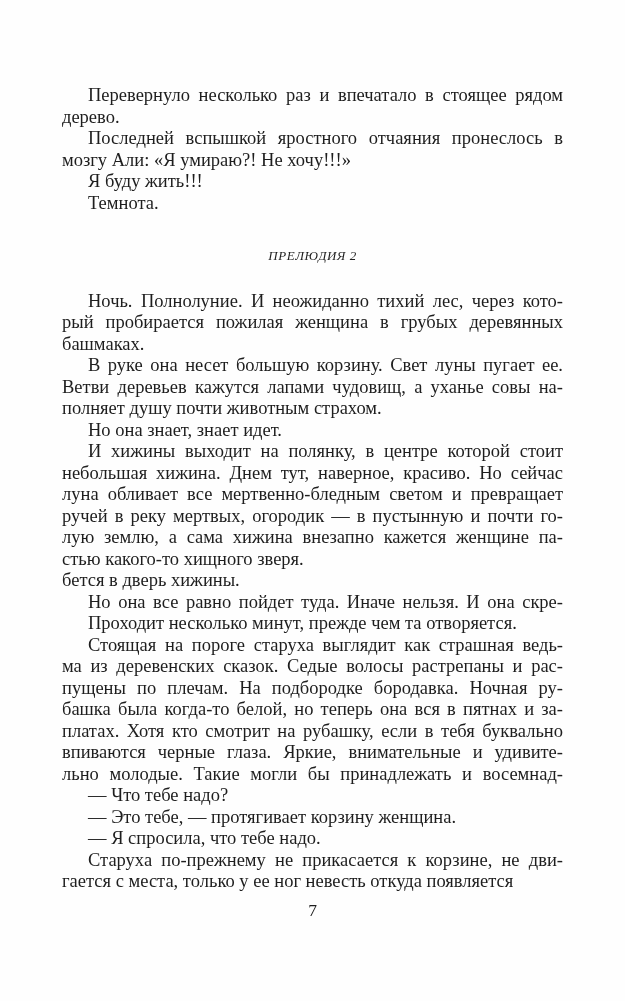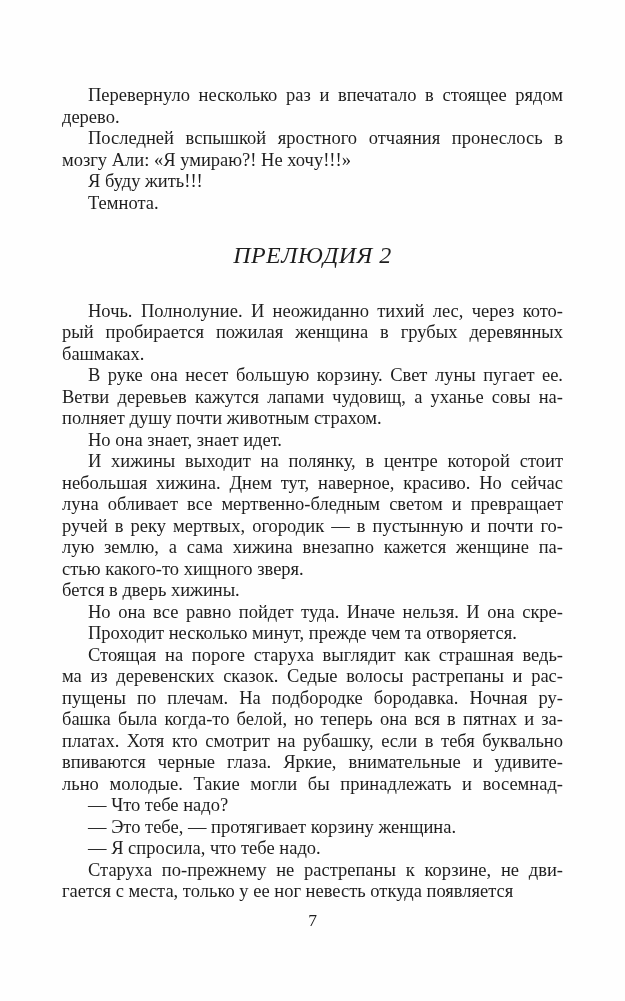--- a/index.html
+++ b/index.html
@@ -31,26 +31,26 @@
     text-align: left;
   }
   .text-line.first {
     text-indent: 26px;
   }
   .text-line.just {
     text-align: justify;
     text-align-last: justify;
   }
   .chapter-heading {
-    font-size: 24px;
+    font-size: 13px;
     line-height: 21.5px;
     font-style: italic;
     text-align: center;
     margin-top: 31px;
-    margin-bottom: 34px;
+    margin-bottom: 24px;
     letter-spacing: 0.5px;
   }
   .page-number {
     font-size: 17.5px;
     line-height: 21.5px;
     text-align: center;
     margin-top: 7px;
   }
 </style>
 </head>
@@ -84,17 +84,17 @@
       <div class="text-line first just">Стоящая на пороге старуха выглядит как страшная ведь-</div>
       <div class="text-line just">ма из деревенских сказок. Седые волосы растрепаны и рас-</div>
       <div class="text-line just">пущены по плечам. На подбородке бородавка. Ночная ру-</div>
       <div class="text-line just">башка была когда-то белой, но теперь она вся в пятнах и за-</div>
       <div class="text-line just">платах. Хотя кто смотрит на рубашку, если в тебя буквально</div>
       <div class="text-line just">впиваются черные глаза. Яркие, внимательные и удивите-</div>
       <div class="text-line just">льно молодые. Такие могли бы принадлежать и восемнад-</div>
       <div class="text-line first">— Что тебе надо?</div>
       <div class="text-line first">— Это тебе, — протягивает корзину женщина.</div>
       <div class="text-line first">— Я спросила, что тебе надо.</div>
-      <div class="text-line first just">Старуха по-прежнему не растрепаны к корзине, не дви-</div>
+      <div class="text-line first just">Старуха по-прежнему не прикасается к корзине, не дви-</div>
       <div class="text-line">гается с места, только у ее ног невесть откуда появляется</div>
       <div class="page-number">7</div>
     </div>
 </div>
 
 </body></html>

